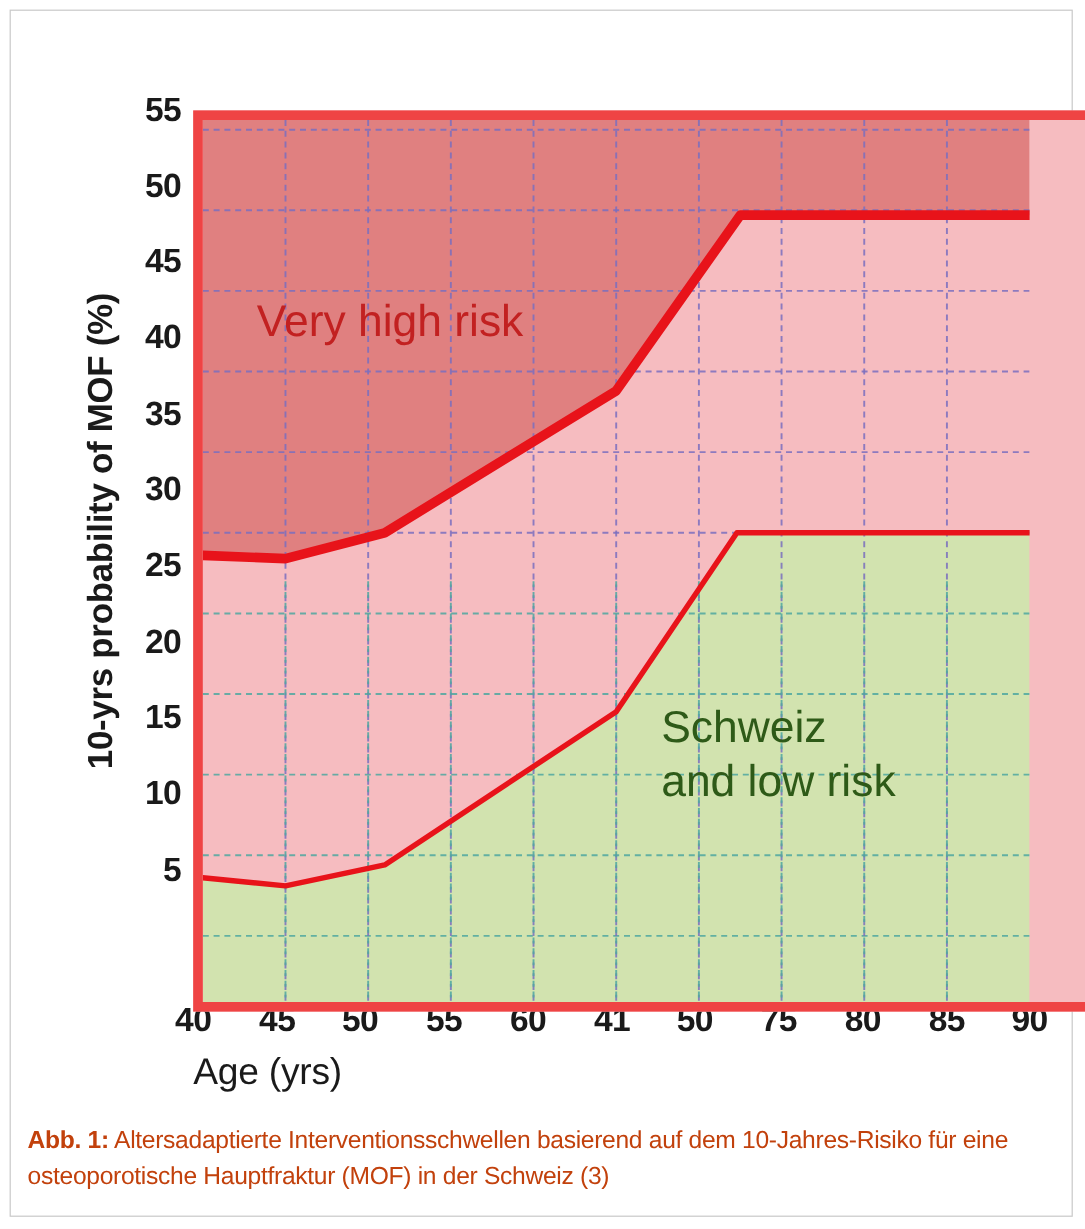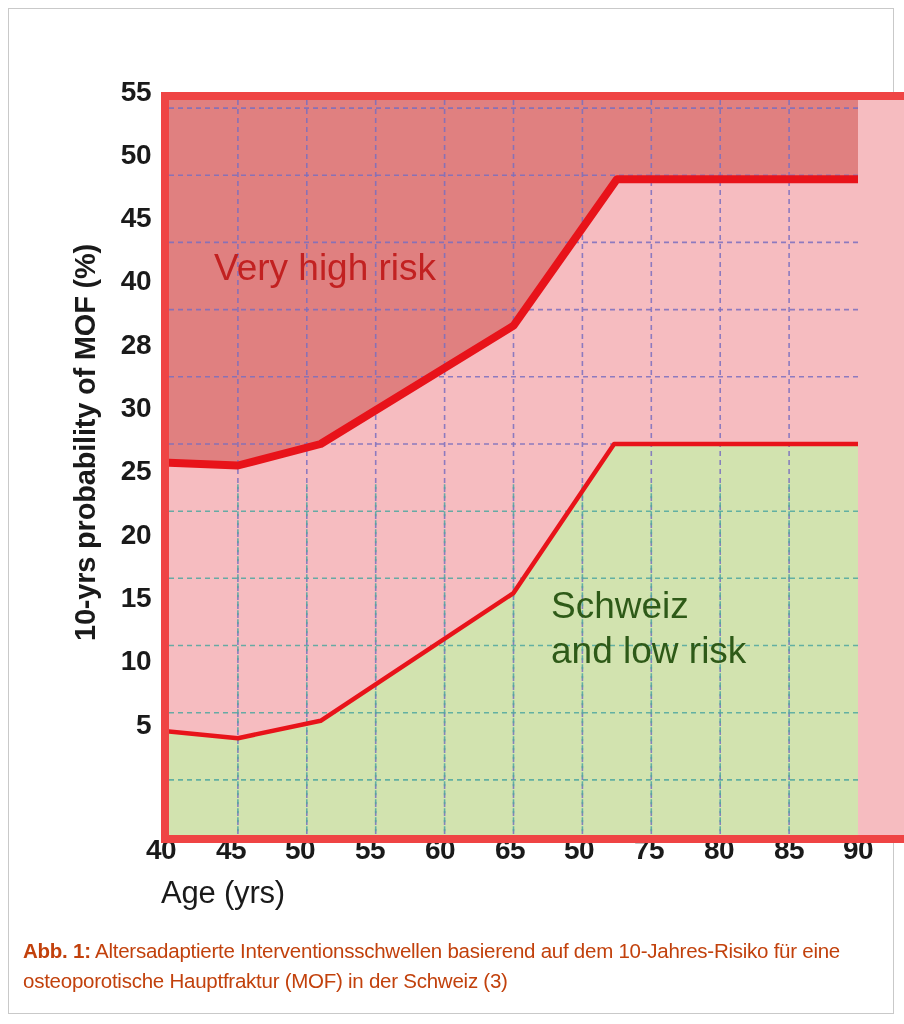--- a/index.html
+++ b/index.html
@@ -156,36 +156,36 @@
 
   <div id="chart-region">
 
     <div id="y-axis-title">10-yrs probability of MOF (%)</div>
 
     <div id="y-tick-col">
       <span class="y-tick-label" style="top:67px">55</span>
       <span class="y-tick-label" style="top:130px">50</span>
       <span class="y-tick-label" style="top:193px">45</span>
       <span class="y-tick-label" style="top:256px">40</span>
-      <span class="y-tick-label" style="top:320px">28</span>
+      <span class="y-tick-label" style="top:320px">35</span>
       <span class="y-tick-label" style="top:383px">30</span>
       <span class="y-tick-label" style="top:446px">25</span>
       <span class="y-tick-label" style="top:510px">20</span>
       <span class="y-tick-label" style="top:573px">15</span>
       <span class="y-tick-label" style="top:636px">10</span>
       <span class="y-tick-label" style="top:700px">5</span>
     </div>
 
     <div id="x-tick-row">
       <span class="x-tick-label" style="left:117px; top:825px">40</span>
       <span class="x-tick-label" style="left:187px; top:825px">45</span>
       <span class="x-tick-label" style="left:256px; top:825px">50</span>
       <span class="x-tick-label" style="left:326px; top:825px">55</span>
       <span class="x-tick-label" style="left:396px; top:825px">60</span>
-      <span class="x-tick-label" style="left:466px; top:825px">65</span>
+      <span class="x-tick-label" style="left:466px; top:825px">41</span>
       <span class="x-tick-label" style="left:535px; top:825px">50</span>
       <span class="x-tick-label" style="left:605px; top:825px">75</span>
       <span class="x-tick-label" style="left:675px; top:825px">80</span>
       <span class="x-tick-label" style="left:745px; top:825px">85</span>
       <span class="x-tick-label" style="left:814px; top:825px">90</span>
     </div>
 
     <div id="x-axis-title">Age (yrs)</div>
 
     <div id="plot-box">

